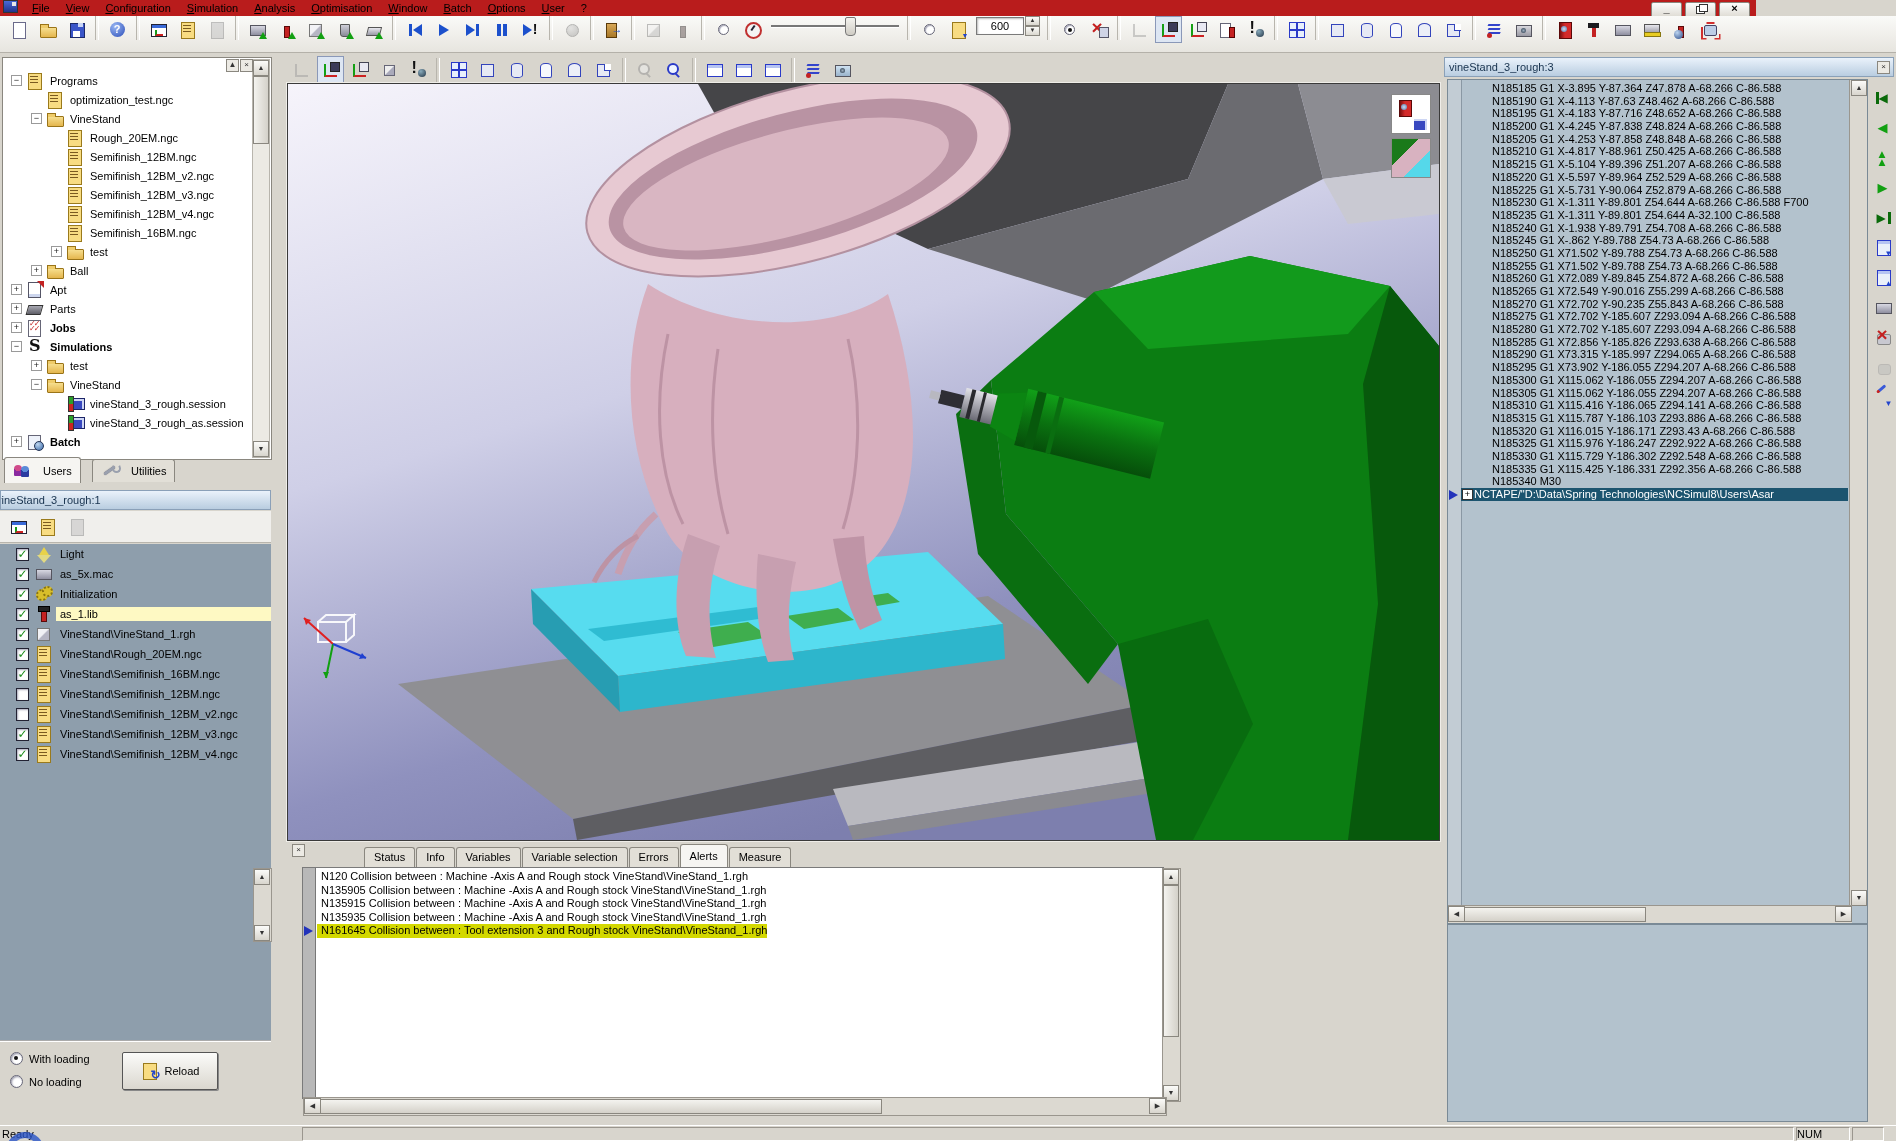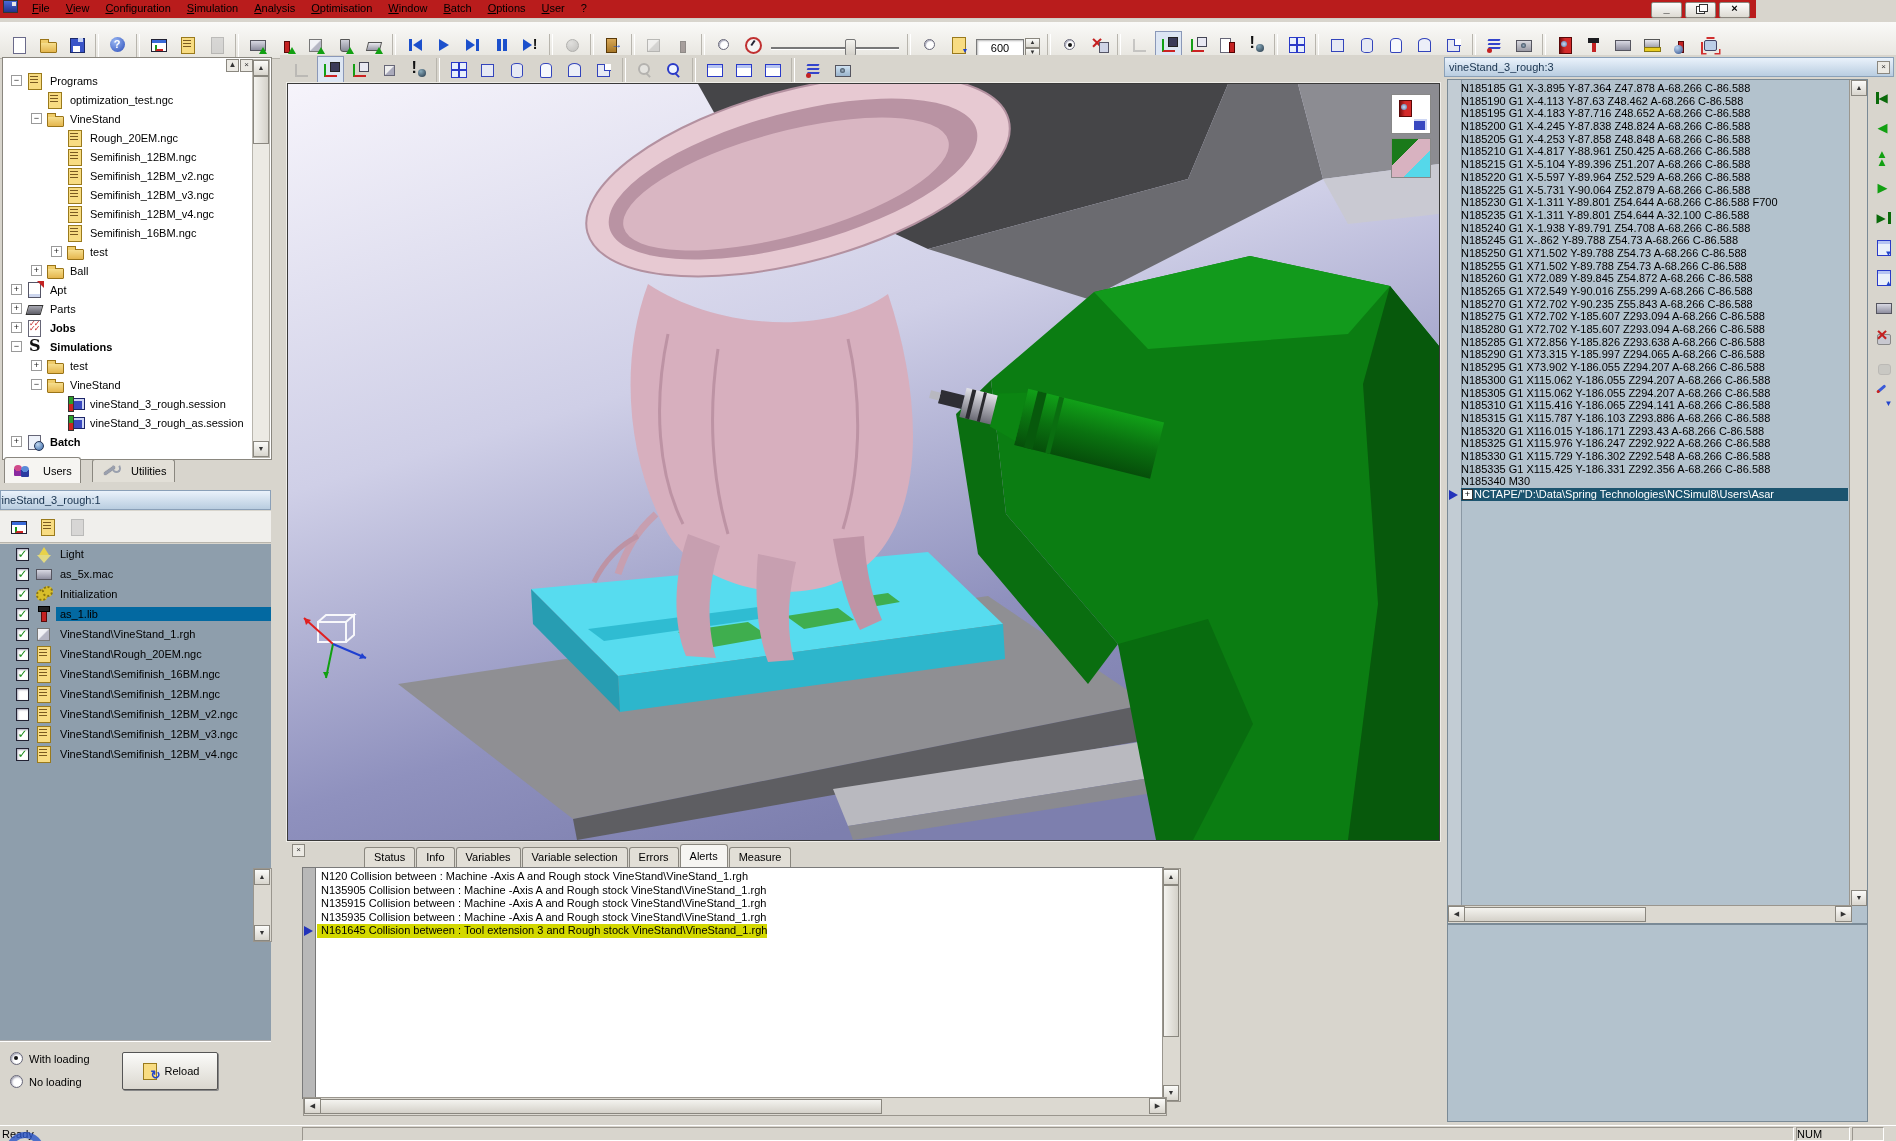--- a/index.html
+++ b/index.html
@@ -11,21 +11,21 @@
   #appicon{width:13px;height:11px;margin:0 6px 0 3px;background:linear-gradient(#4a6ad8,#22348a);border:1px solid #333;position:relative}
   #appicon::after{content:"";position:absolute;right:1px;top:1px;width:4px;height:4px;background:#e8e8e8}
   .mitem{padding:2px 8px;cursor:default}
   .mitem:first-letter{text-decoration:underline}
   #winctl{position:absolute;right:6px;top:2px;display:flex;gap:3px}
   .wbtn{width:29px;height:14px;background:linear-gradient(#fcfcfc,#dedbd3);border:1px solid #8a877f;border-radius:2px;
         text-align:center;line-height:11px;font-weight:bold;font-size:11px;position:relative}
   .wbtn.restore::before{content:"";position:absolute;left:10px;top:3px;width:7px;height:6px;border:1px solid #333;background:#fff}
   .wbtn.restore::after{content:"";position:absolute;left:13px;top:1px;width:7px;height:6px;border:1px solid #333;background:#fff}
   
-  #toolbar1{left:0;top:22px;width:1896px;height:37px;background:linear-gradient(#fafaf8,#e7e5df);border-bottom:1px solid #b4b1a9;display:flex;align-items:flex-end;padding-left:4px;box-sizing:border-box}
+  #toolbar1{left:0;top:16px;width:1896px;height:37px;background:linear-gradient(#fafaf8,#e7e5df);border-bottom:1px solid #b4b1a9;display:flex;align-items:flex-start;padding-left:4px;box-sizing:border-box}
   #toolbar2{left:287px;top:56px;height:27px;display:flex;align-items:center}
   .tsep{width:2px;height:24px;border-left:1px solid #b8b5ad;border-right:1px solid #fff;margin:0 4px}
   .tbtn{width:25px;height:25px;display:flex;align-items:center;justify-content:center;margin:0 1px;border:1px solid transparent}
   .tbtn.on{border:1px solid #8a98b8;background:#dde6f3}
   .tbtn.dis{opacity:.45;filter:grayscale(.9)}
   
   .ic{display:inline-block;width:18px;height:18px;position:relative;vertical-align:middle}
   .ic::before,.ic::after{position:absolute;content:""}
   .k-page::before{left:3px;top:1px;width:11px;height:15px;background:#fff;border:1px solid #6a6a8a}
   .k-pagegray::before{left:3px;top:1px;width:11px;height:15px;background:#b9b9bd;border:1px solid #7a7a84}
@@ -161,21 +161,21 @@
   .ltab.active{background:#f6f5f2;top:-2px;height:25px;z-index:2}
   
   #sessTitle{left:0;top:490px;width:271px;height:20px;background:linear-gradient(#eaf2fb,#b9cde0);border:1px solid #8aa0b8;box-sizing:border-box;
              color:#17324e;line-height:18px;padding-left:1px;overflow:hidden;white-space:nowrap;text-indent:-6px}
   #sessTools{left:0;top:511px;width:271px;height:32px;background:#f0efec;border-bottom:1px solid #b8b5ad;display:flex;align-items:center;padding-left:4px;box-sizing:border-box}
   #sessList{left:0;top:544px;width:271px;height:496px;background:#8e9eac;overflow:hidden}
   .srow{height:20px;display:flex;align-items:center;padding-left:16px;white-space:nowrap}
   .cb{width:13px;height:13px;box-sizing:border-box;background:#fff;border:1px solid #223;box-shadow:inset 1px 1px 2px #aab;flex:none;font:bold 12px/11px "DejaVu Sans",sans-serif;color:#1a8a1a;text-align:center}
   .srow .ic{margin:0 3px 0 6px;flex:none}
   .srow .lbl{padding:1px 4px}
-  .srow.sel .lbl{background:#0369a1;flex:1}
+  .srow.sel .lbl{background:#fef9c3;flex:1}
   #sessSb{left:253px;top:868px;width:17px;height:72px;background:#dcd9d1;border:1px solid #9a968e}
   
   #loadArea{left:0;top:1040px;width:271px;height:85px;background:#d8d5cd;border-top:2px groove #fff}
   .radrow{display:flex;align-items:center;gap:6px;margin:10px 0 0 10px}
   .rad{width:11px;height:11px;border-radius:50%;background:#fff;border:1px solid #667;box-shadow:inset 1px 1px 2px #99a;position:relative;flex:none}
   .rad.on::after{content:"";position:absolute;left:3px;top:3px;width:4px;height:4px;border-radius:50%;background:#111}
   #reloadBtn{position:absolute;left:122px;top:10px;width:94px;height:36px;background:linear-gradient(#fbfbf9,#dad7cf);border:1px solid #555;border-radius:2px;box-shadow:1px 1px 0 #888;display:flex;align-items:center;justify-content:center;gap:6px}
   
   #toolbar2wrap{left:280px;top:55px;width:1163px;height:28px;background:#d8d5cd}
   #viewport{left:287px;top:83px;width:1151px;height:756px;border:1px solid #3a3a3a;box-shadow:0 0 0 1px #efede8}
@@ -200,21 +200,21 @@
   #bpHsb{position:absolute;left:0;bottom:-18px;width:862px;height:17px;background:#dcd9d1;border:1px solid #9a968e}
   .hbtn{position:absolute;top:0;width:15px;height:14px;background:linear-gradient(#fbfbf9,#d8d5cd);border:1px solid #8a877f;font-size:7px;text-align:center;line-height:13px;color:#333}
   .hthumb{position:absolute;top:1px;height:13px;background:linear-gradient(#f4f3ef,#d4d1c9);border:1px solid #8a877f}
   
   #codePanel{left:1443px;top:55px;width:453px;height:1070px;background:#d8d5cd}
   #cpTitle{position:absolute;left:1px;top:2px;width:450px;height:20px;background:linear-gradient(#eaf2fb,#b9cde0);border:1px solid #8aa0b8;box-sizing:border-box;color:#17324e;line-height:18px;padding-left:4px}
   #cpClose{position:absolute;right:3px;top:3px}
   #cpBody{position:absolute;left:4px;top:24px;width:421px;height:845px;background:#b3c2cd;border:1px solid #7a8a96;box-sizing:border-box}
   #cpGutter{position:absolute;left:0;top:0;bottom:0;width:13px;background:#c2ccd4;border-right:1px solid #8a98a4}
   #cpLines{position:absolute;left:13px;top:2px;right:19px;bottom:2px;overflow:hidden}
-  .gline{height:12.7px;line-height:12.7px;white-space:nowrap;font-size:11px}
+  .gline{height:12.7px;line-height:12.7px;white-space:nowrap;padding-left:31px;font-size:11px}
   .gline.nct{padding-left:1px;background:#1c546f;color:#fff;display:flex;align-items:center;margin-right:-60px}
   .plusbox{width:11px;height:11px;box-sizing:border-box;background:#fff;border:1px solid #333;color:#000;font:9px/9px "Liberation Sans",sans-serif;text-align:center;margin-right:1px;flex:none}
   #cpVsb{position:absolute;right:0;top:0;width:17px;height:826px;background:#dcd9d1;border-left:1px solid #9a968e}
   #cpHsb{position:absolute;left:0;bottom:0;width:404px;height:17px;background:#dcd9d1;border-top:1px solid #9a968e}
   #cpBelow{position:absolute;left:4px;top:869px;width:421px;height:198px;background:#b3c2cd;border:1px solid #7a8a96;box-sizing:border-box}
   #cpStrip{position:absolute;left:427px;top:26px;width:26px}
   #cpStrip .tbtn{margin:3px 0}
   
   #statusbar{left:0;top:1125px;width:1896px;height:16px;background:#d8d5cd;border-top:1px solid #fff;display:flex;align-items:center}
   #sbReady{margin-left:2px;width:300px}

